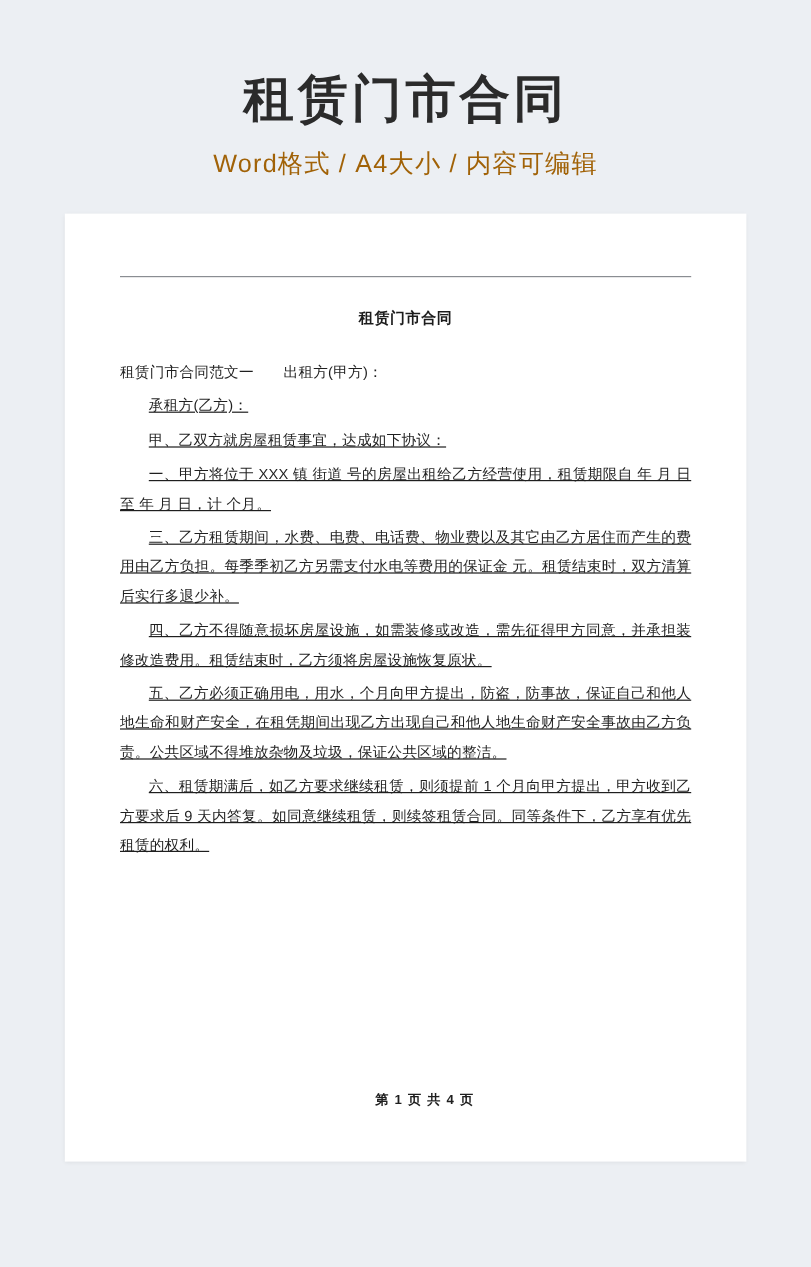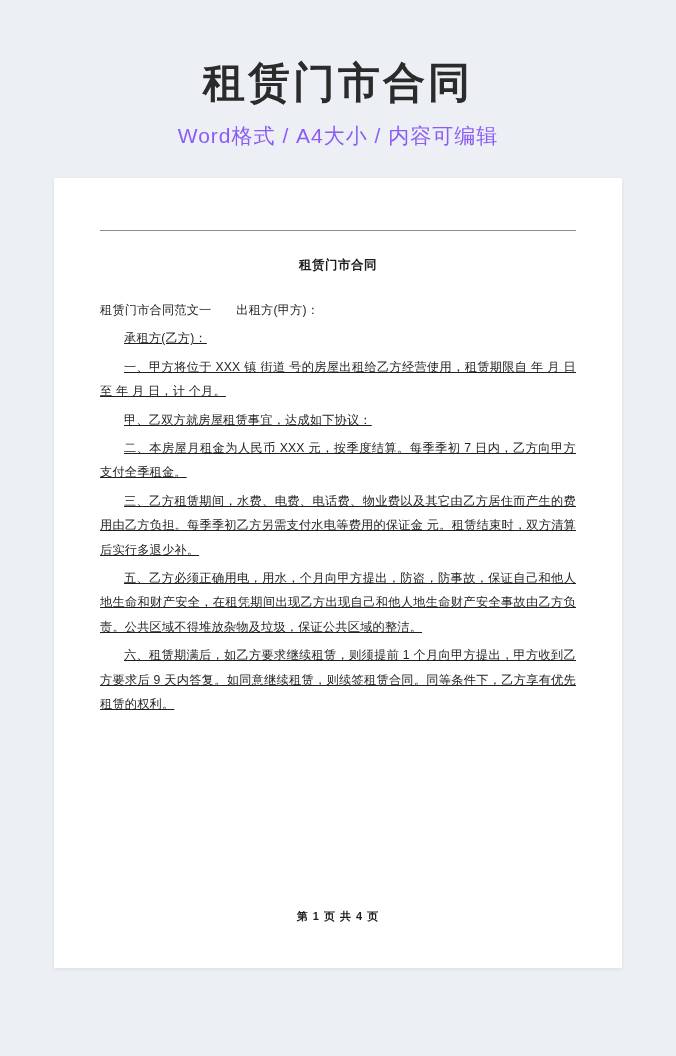--- a/index.html
+++ b/index.html
@@ -27,21 +27,21 @@
     font-size: 42px;
     font-weight: bold;
     color: #2b2b2b;
     letter-spacing: 3px;
     line-height: 1.2;
     margin: 0;
   }
   .header-subtitle {
     margin-top: 14px;
     font-size: 21px;
-    color: #8b5cf6;
+    color: #a16207;
     letter-spacing: 1px;
   }
   .doc-wrap {
     position: absolute;
     left: 54px;
     top: 178px;
     width: 568px;
     height: 790px;
     background: #ffffff;
     box-shadow: 0 1px 4px rgba(0,0,0,0.08);
@@ -73,21 +73,21 @@
   .para.indent {
     text-indent: 24px;
     text-decoration: underline;
   }
   .para.noindent {
     text-indent: 0;
   }
   .footer {
     position: absolute;
     bottom: 44px;
-    left: 0;
+    left: 16px;
     width: 100%;
     text-align: center;
     font-size: 11px;
     font-weight: bold;
     color: #1f1f1f;
     letter-spacing: 1px;
   }
 </style>
 </head>
 <body>
@@ -99,23 +99,23 @@
     <div class="header-subtitle">Word格式 / A4大小 / 内容可编辑</div>
   </div>
 
   <div class="doc-wrap">
     <div class="doc-inner">
       <div class="top-rule"></div>
       <div class="doc-title">租赁门市合同</div>
 
       <p class="para noindent">租赁门市合同范文一　　出租方(甲方)：</p>
       <p class="para indent">承租方(乙方)：</p>
+      <p class="para indent">甲、乙双方就房屋租赁事宜，达成如下协议：</p>
       <p class="para indent">一、甲方将位于 XXX 镇 街道 号的房屋出租给乙方经营使用，租赁期限自 年 月 日至 年 月 日，计 个月。</p>
-      <p class="para indent">甲、乙双方就房屋租赁事宜，达成如下协议：</p>
-      <p class="para indent">二、本房屋月租金为人民币 XXX 元，按季度结算。每季季初 7 日内，乙方向甲方支付全季租金。</p>
       <p class="para indent">三、乙方租赁期间，水费、电费、电话费、物业费以及其它由乙方居住而产生的费用由乙方负担。每季季初乙方另需支付水电等费用的保证金 元。租赁结束时，双方清算后实行多退少补。</p>
+      <p class="para indent">四、乙方不得随意损坏房屋设施，如需装修或改造，需先征得甲方同意，并承担装修改造费用。租赁结束时，乙方须将房屋设施恢复原状。</p>
       <p class="para indent">五、乙方必须正确用电，用水，个月向甲方提出，防盗，防事故，保证自己和他人地生命和财产安全，在租凭期间出现乙方出现自己和他人地生命财产安全事故由乙方负责。公共区域不得堆放杂物及垃圾，保证公共区域的整洁。</p>
       <p class="para indent">六、租赁期满后，如乙方要求继续租赁，则须提前 1 个月向甲方提出，甲方收到乙方要求后 9 天内答复。如同意继续租赁，则续签租赁合同。同等条件下，乙方享有优先租赁的权利。</p>
     </div>
     <div class="footer">第 1 页 共 4 页</div>
   </div>
 
 </div>
 
 </body></html>

